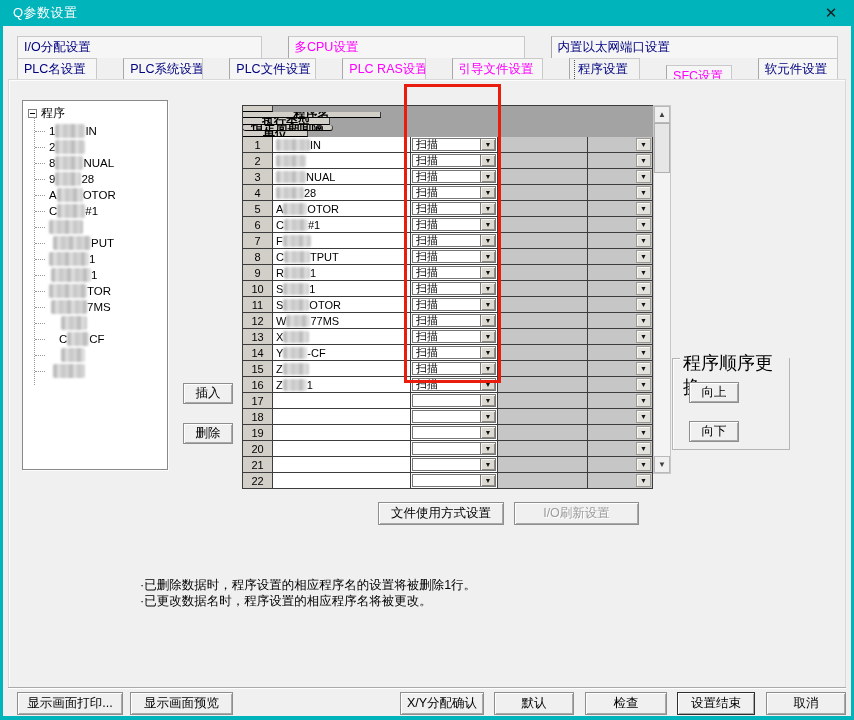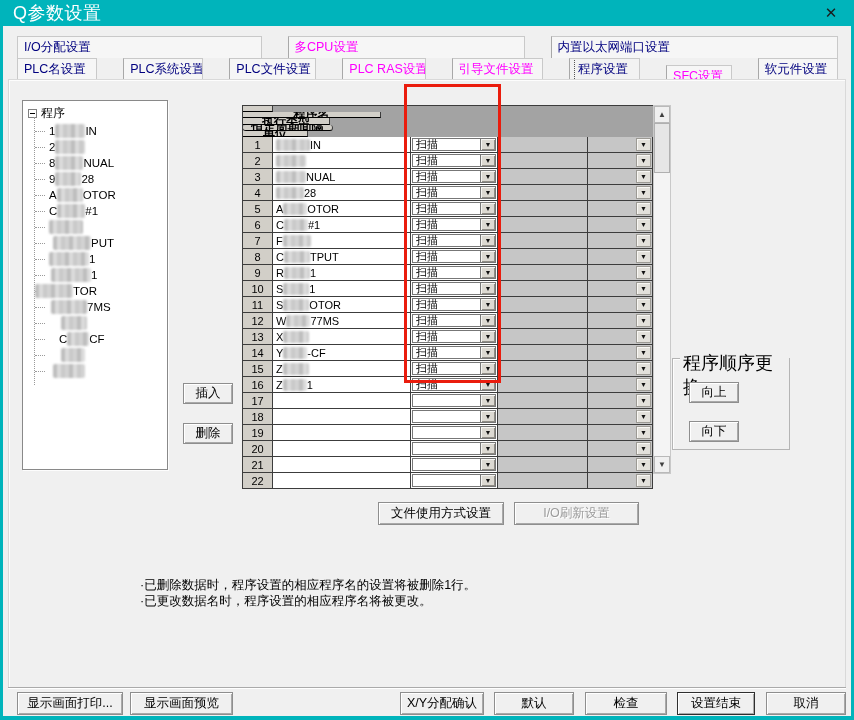--- a/index.html
+++ b/index.html
@@ -1,21 +1,21 @@
 <!DOCTYPE html>
 <html><head>
 <meta charset="utf-8">
 <style>
   * { margin:0; padding:0; box-sizing:border-box; }
   html,body { width:854px; height:720px; }
   body { font-family:"Liberation Sans","DejaVu Sans",sans-serif; font-size:12px; color:#000; }
 
   .window { position:relative; width:854px; height:720px; background:#00b4bb; overflow:hidden; }
   .titlebar { position:absolute; left:0; top:0; width:854px; height:26px; background:#00b4bb; display:flex; align-items:center; }
-  .title-text { color:#fff; font-size:18px; margin-left:13px; letter-spacing:0.5px; }
+  .title-text { color:#fff; font-size:13px; margin-left:13px; letter-spacing:0.5px; }
   .close-x { position:absolute; right:14px; top:4px; color:#1a1a1a; font-size:15px; width:18px; height:18px; display:flex; align-items:center; justify-content:center; cursor:default; }
 
   .dlg-body { position:absolute; left:3px; top:26px; width:848px; height:690px; background:#f0f0f0; }
 
   
   .tab-row { position:absolute; display:flex; height:22px;gap:26px; }
   .tab { height:22px; border:1px solid #c9c9c9; border-bottom:none; background:#f6f6f6; display:flex; align-items:center; padding-left:6px; font-size:12.5px; overflow:hidden; white-space:nowrap; position:relative; }
   .tab + .tab { border-left:1px solid #a8a8a8; }
   .tab.selected { background:#f2f2f2; }
   .tab.selected .tab-label { outline:1px dotted #555; outline-offset:1px; padding:1px 26px 1px 2px; }
@@ -177,21 +177,21 @@
             <span>PUT</span>
           </div>
           <div class="tree-item" style="padding-left: 26px;">
             <span class="censor censor-tall" style="width: 40px;"></span>
             <span>1</span>
           </div>
           <div class="tree-item" style="padding-left: 28px;">
             <span class="censor censor-tall" style="width: 40px;"></span>
             <span>1</span>
           </div>
-          <div class="tree-item" style="padding-left: 12px;">
+          <div class="tree-item" style="padding-left: 26px;">
             <span class="censor censor-tall" style="width: 38px;"></span>
             <span>TOR</span>
           </div>
           <div class="tree-item" style="padding-left: 28px;">
             <span class="censor censor-tall" style="width: 36px;"></span>
             <span>7MS</span>
           </div>
           <div class="tree-item" style="padding-left: 38px;">
             <span class="censor censor-tall" style="width: 26px;"></span>
           </div>

